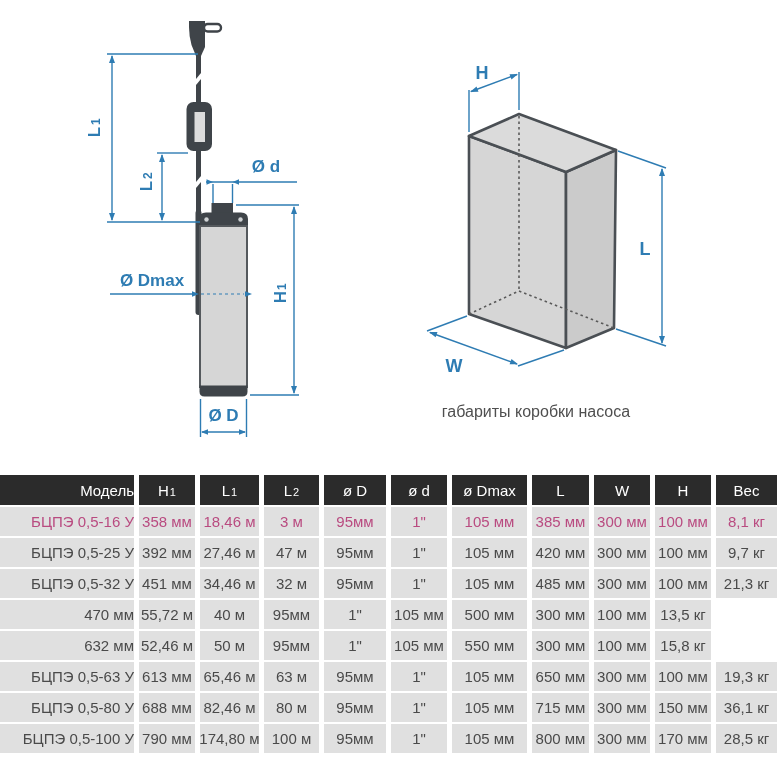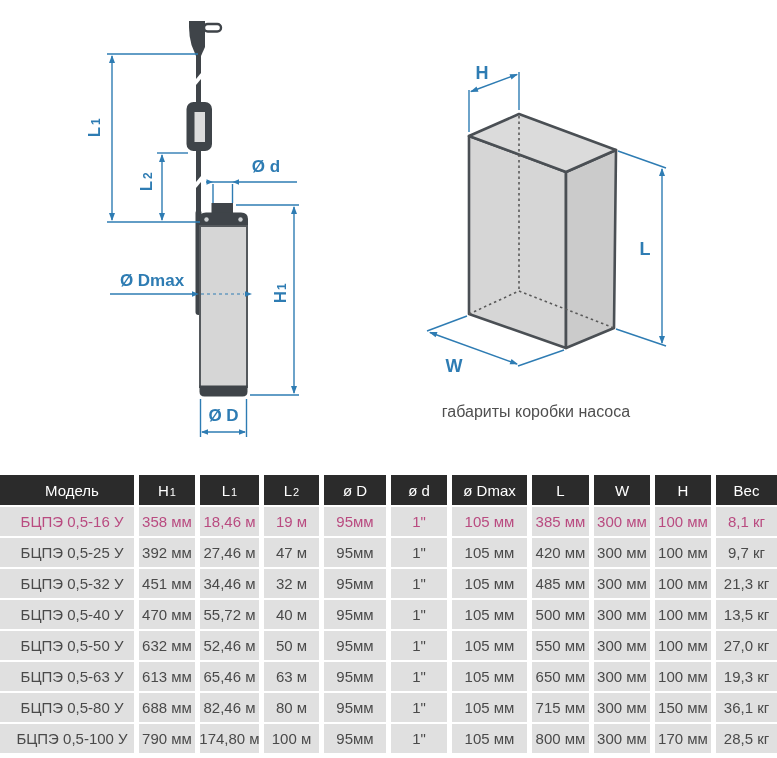--- a/index.html
+++ b/index.html
@@ -15,21 +15,21 @@
   .arr{fill:#2e7cb3;stroke:none;}
   .dark{fill:#3f4449;stroke:none;}
   .hidden-edge{stroke:#5a5a5a;stroke-width:1.6;fill:none;stroke-dasharray:2.5,3;}
 
   .spec-table{position:absolute;left:0;top:475px;width:777px;}
   .t-row{display:grid;grid-template-columns:134px 56px 59px 55px 62px 56px 75px 57px 56px 56px 1fr;
          column-gap:5px;margin-bottom:2px;}
   .t-cell{background:#e0e0e0;color:#4a4a4a;display:flex;align-items:center;justify-content:center;
           height:29px;font-size:15px;white-space:nowrap;overflow:hidden;}
   .t-head .t-cell{background:#2b2b2b;color:#ffffff;height:30px;font-size:15px;}
-  .t-row .t-cell:first-child{justify-content:center;padding-left:10px;}
+  .t-row .t-cell:first-child{justify-content:flex-end;padding-left:10px;}
   .sub{font-size:11px;margin-left:1px;display:inline-block;transform:translateY(2px);}
   .row-highlight .t-cell{color:#b94b80;}
 </style>
 </head>
 <body>
 
 <div class="stage">
 
   <svg id="diagram" width="777" height="470" viewBox="0 0 777 470">
 
@@ -205,21 +205,21 @@
         </div>
         <div class="t-cell">
           <span>Вес</span>
         </div>
       </div>
     <div id="tbody">
         <div class="t-row row-highlight">
           <div class="t-cell">БЦПЭ 0,5-16 У</div>
           <div class="t-cell">358 мм</div>
           <div class="t-cell">18,46 м</div>
-          <div class="t-cell">19 м</div>
+          <div class="t-cell">3 м</div>
           <div class="t-cell">95мм</div>
           <div class="t-cell">1"</div>
           <div class="t-cell">105 мм</div>
           <div class="t-cell">385 мм</div>
           <div class="t-cell">300 мм</div>
           <div class="t-cell">100 мм</div>
           <div class="t-cell">8,1 кг</div>
         </div>
         <div class="t-row">
           <div class="t-cell">БЦПЭ 0,5-25 У</div>
@@ -241,44 +241,42 @@
           <div class="t-cell">32 м</div>
           <div class="t-cell">95мм</div>
           <div class="t-cell">1"</div>
           <div class="t-cell">105 мм</div>
           <div class="t-cell">485 мм</div>
           <div class="t-cell">300 мм</div>
           <div class="t-cell">100 мм</div>
           <div class="t-cell">21,3 кг</div>
         </div>
         <div class="t-row">
-          <div class="t-cell">БЦПЭ 0,5-40 У</div>
           <div class="t-cell">470 мм</div>
           <div class="t-cell">55,72 м</div>
           <div class="t-cell">40 м</div>
           <div class="t-cell">95мм</div>
           <div class="t-cell">1"</div>
           <div class="t-cell">105 мм</div>
           <div class="t-cell">500 мм</div>
           <div class="t-cell">300 мм</div>
           <div class="t-cell">100 мм</div>
           <div class="t-cell">13,5 кг</div>
         </div>
         <div class="t-row">
-          <div class="t-cell">БЦПЭ 0,5-50 У</div>
           <div class="t-cell">632 мм</div>
           <div class="t-cell">52,46 м</div>
           <div class="t-cell">50 м</div>
           <div class="t-cell">95мм</div>
           <div class="t-cell">1"</div>
           <div class="t-cell">105 мм</div>
           <div class="t-cell">550 мм</div>
           <div class="t-cell">300 мм</div>
           <div class="t-cell">100 мм</div>
-          <div class="t-cell">27,0 кг</div>
+          <div class="t-cell">15,8 кг</div>
         </div>
         <div class="t-row">
           <div class="t-cell">БЦПЭ 0,5-63 У</div>
           <div class="t-cell">613 мм</div>
           <div class="t-cell">65,46 м</div>
           <div class="t-cell">63 м</div>
           <div class="t-cell">95мм</div>
           <div class="t-cell">1"</div>
           <div class="t-cell">105 мм</div>
           <div class="t-cell">650 мм</div>

